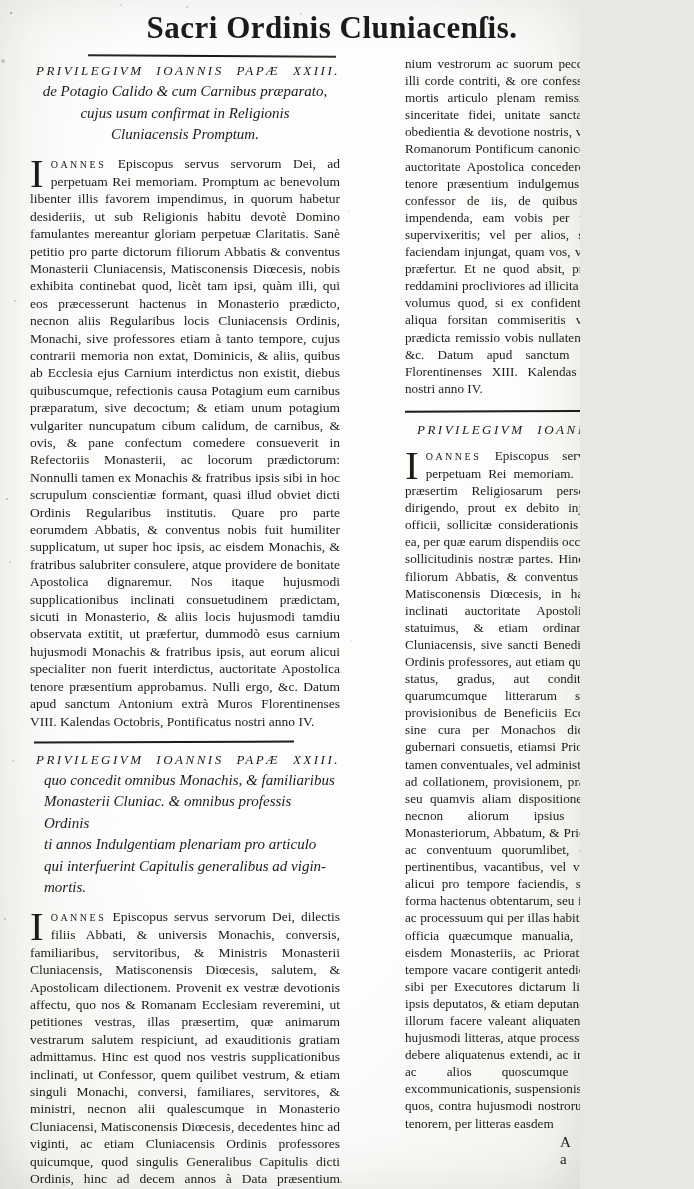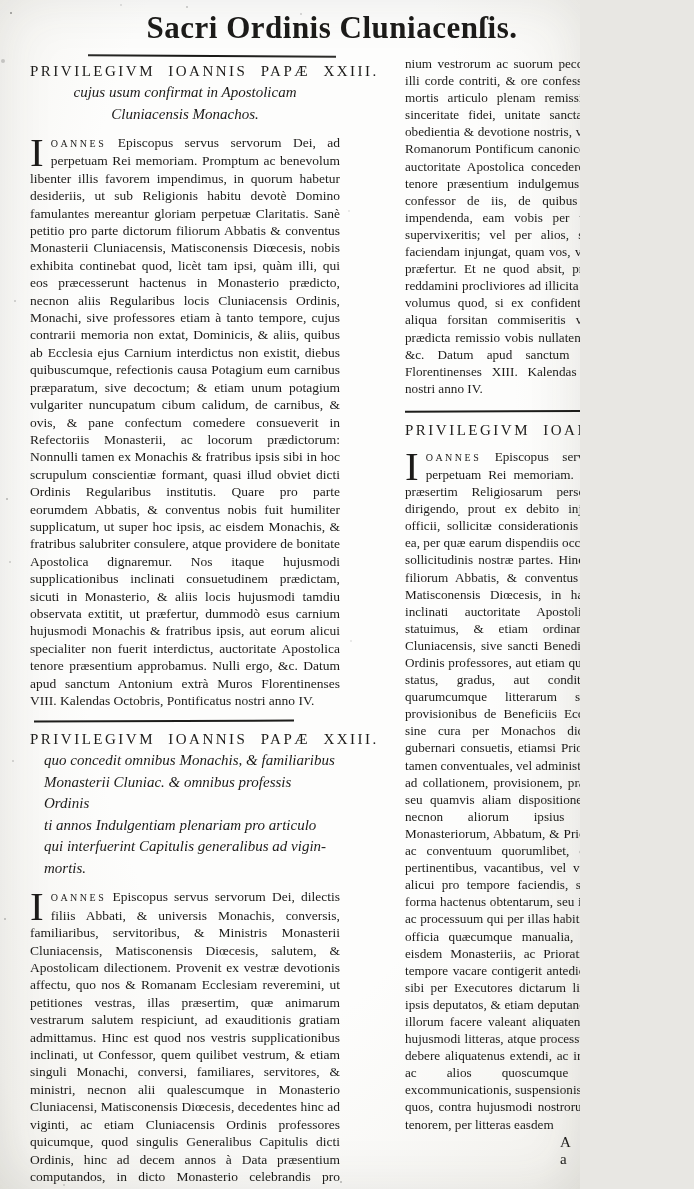--- a/index.html
+++ b/index.html
@@ -27,21 +27,21 @@
     background:linear-gradient(90deg,#2a2a28 0%,#161614 40%,#2e2e2b 100%);
     transform:rotate(0.4deg);
   }
   
   .col{position:absolute;text-align:justify;}
   .col-left {left:30px; top:63px; width:310px; height:1075px;}
   .col-right{left:357px; top:55px; width:316px; height:1081px; overflow:hidden;margin-left:48px;}
   .col-right .body{font-size:13.2px;line-height:17.1px;}
 
   .heading-caps{
-    text-align:right;font-size:15px;
+    text-align:right;font-style:italic;font-size:13px;
     letter-spacing:2.5px;word-spacing:7px;white-space:nowrap;
   }
   .heading-italic{font-style:italic;font-size:15px;line-height:21.5px;}
   .heading-italic.centered div{text-align:center;}
   .heading-italic.indented{padding-left:14px;text-align:left;}
   .heading-block{margin-bottom:9px;}
   .heading-block .heading-caps{margin-bottom:2px;}
 
   .body{font-size:13.5px;line-height:17.4px;}
   .dropcap{
@@ -82,22 +82,23 @@
 
   <div class="running-title">Sacri Ordinis Cluniacenſis.</div>
   <div class="page-number">111</div>
   <div class="head-rule"></div>
 
   <div class="col col-left">
 
     <div class="heading-block">
       <div class="heading-caps">PRIVILEGIVM IOANNIS PAPÆ XXIII.</div>
       <div class="heading-italic centered">
-        <div>cujus usum confirmat in Apostolicam</div>
-        <div>Cluniacensis Monachos.</div>
+        <div>de Potagio Calido &amp; cum Carnibus præparato,</div>
+        <div>cujus usum confirmat in Religionis</div>
+        <div>Cluniacensis Promptum.</div>
       </div>
     </div>
 
     <div class="body">
       <span class="dropcap">I</span><span class="lead-caps">OANNES</span>
       <span>Episcopus servus servorum Dei, ad perpetuam Rei memoriam. Promptum ac benevolum libenter illis favorem impendimus, in quorum habetur desideriis, ut sub Religionis habitu devotè Domino famulantes mereantur gloriam perpetuæ Claritatis. Sanè petitio pro parte dictorum filiorum Abbatis &amp; conventus Monasterii Cluniacensis, Matisconensis Diœcesis, nobis exhibita continebat quod, licèt tam ipsi, quàm illi, qui eos præcesserunt hactenus in Monasterio prædicto, necnon aliis Regularibus locis Cluniacensis Ordinis, Monachi, sive professores etiam à tanto tempore, cujus contrarii memoria non extat, Dominicis, &amp; aliis, quibus ab Ecclesia ejus Carnium interdictus non existit, diebus quibuscumque, refectionis causa Potagium eum carnibus præparatum, sive decoctum; &amp; etiam unum potagium vulgariter nuncupatum cibum calidum, de carnibus, &amp; ovis, &amp; pane confectum comedere consueverit in Refectoriis Monasterii, ac locorum prædictorum: Nonnulli tamen ex Monachis &amp; fratribus ipsis sibi in hoc scrupulum conscientiæ formant, quasi illud obviet dicti Ordinis Regularibus institutis. Quare pro parte eorumdem Abbatis, &amp; conventus nobis fuit humiliter supplicatum, ut super hoc ipsis, ac eisdem Monachis, &amp; fratribus salubriter consulere, atque providere de bonitate Apostolica dignaremur. Nos itaque hujusmodi supplicationibus inclinati consuetudinem prædictam, sicuti in Monasterio, &amp; aliis locis hujusmodi tamdiu observata extitit, ut præfertur, dummodò esus carnium hujusmodi Monachis &amp; fratribus ipsis, aut eorum alicui specialiter non fuerit interdictus, auctoritate Apostolica tenore præsentium approbamus. Nulli ergo, &amp;c. Datum apud sanctum Antonium extrà Muros Florentinenses VIII. Kalendas Octobris, Pontificatus nostri anno IV.</span>
     </div>
 
     <div class="divider divider-left"></div>
 

